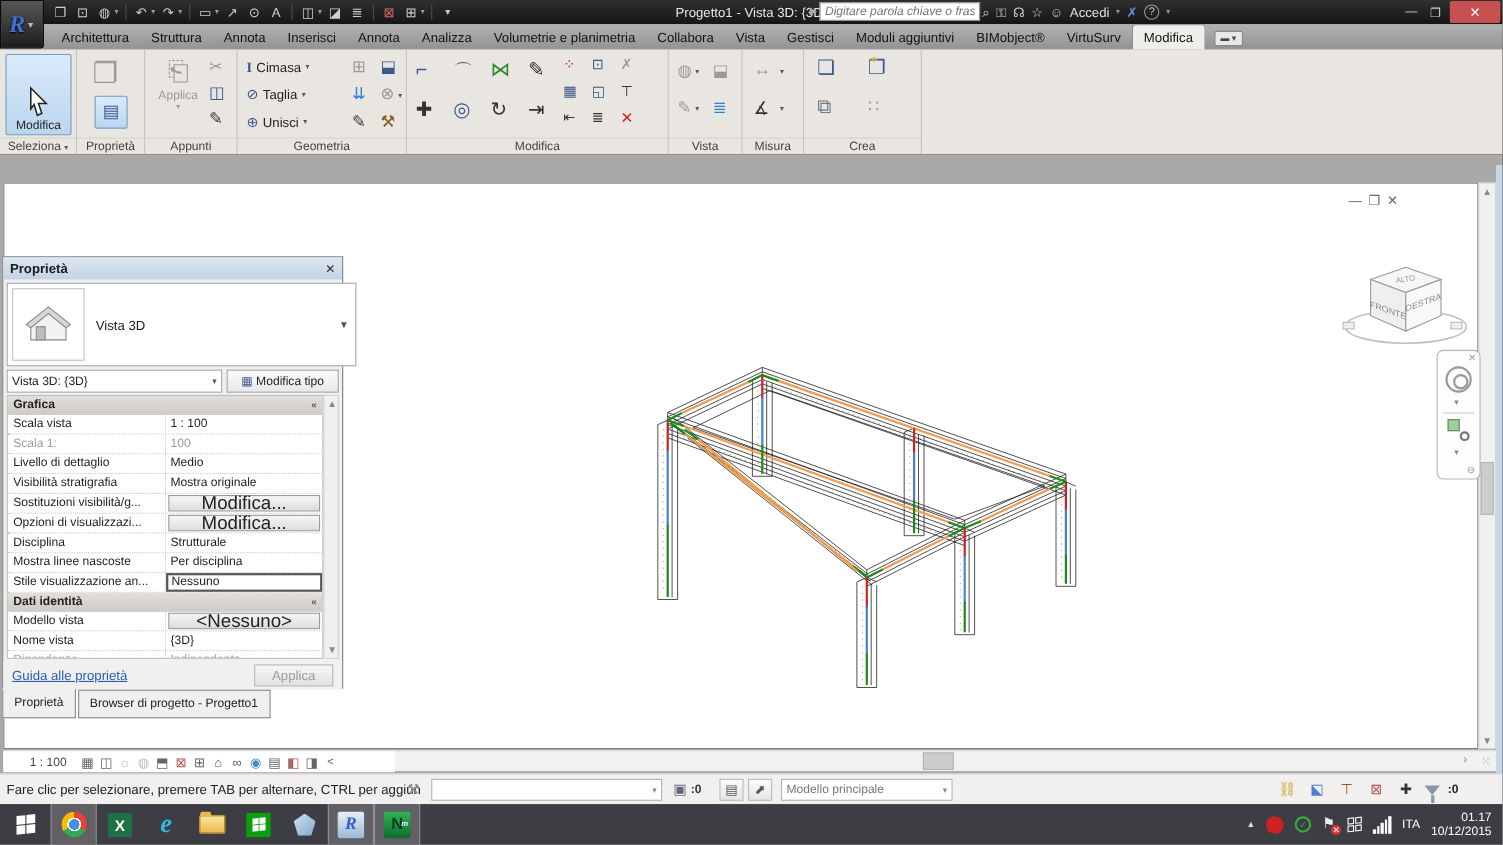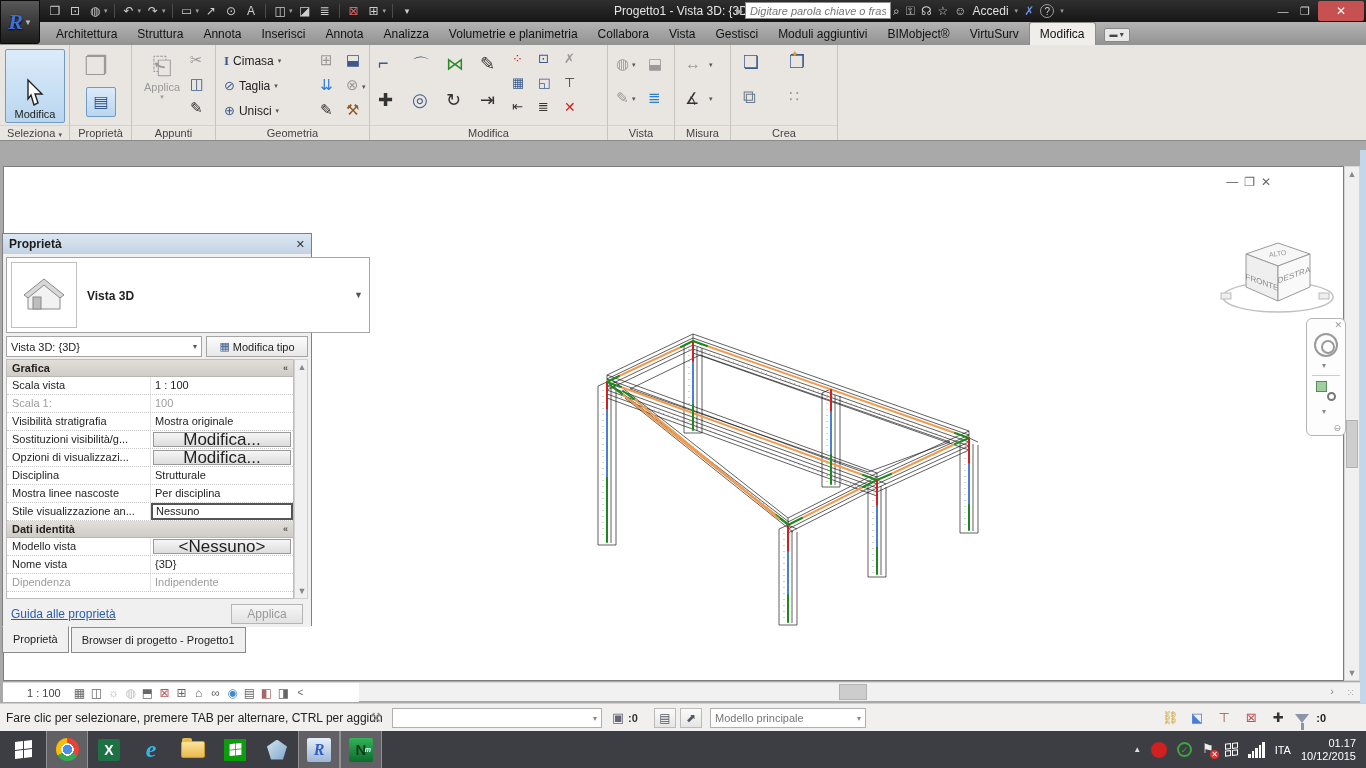--- a/index.html
+++ b/index.html
@@ -70,21 +70,21 @@
   .viewbar .vi{width:17px;text-align:center;font-size:12px;color:#666;}
   .hthumb{position:absolute;left:836px;top:1px;width:28px;height:16px;background:#cdcdcd;border:1px solid #b3b3b3;}
   .harrow{position:absolute;right:26px;top:2px;color:#888;font-size:11px;}
   .grip{position:absolute;right:4px;top:4px;color:#aaa;font-size:10px;letter-spacing:1px;}
 
   
   .palette{left:2px;top:233px;width:310px;height:393px;background:#f0f0f0;border:1px solid #7f7f7f;z-index:20;}
   .pal-header{position:absolute;left:0;top:0;right:0;height:20px;background:linear-gradient(#dde7f3,#c2d2e4);
               display:flex;align-items:center;justify-content:space-between;padding:0 6px;font-size:12px;font-weight:bold;color:#1c1c1c;}
   .pal-close{font-size:11px;color:#333;font-weight:normal;}
-  .typebox{position:absolute;left:3px;top:23px;width:364px;height:76px;background:#fff;border:1px solid #a5a5a5;font-weight:bold;}
+  .typebox{position:absolute;left:3px;top:23px;width:318px;height:76px;background:#fff;border:1px solid #a5a5a5;}
   .typeicon{position:absolute;left:4px;top:4px;width:66px;height:66px;border:1px solid #c0c0c0;background:#fff;
             display:flex;align-items:center;justify-content:center;}
   .typename{position:absolute;left:80px;top:0;height:76px;line-height:76px;font-size:12px;color:#222;}
   .typedd{position:absolute;right:6px;top:32px;font-size:9px;color:#555;}
   .combo-row{position:absolute;left:3px;top:102px;width:302px;height:21px;display:flex;gap:4px;}
   .view-combo{flex:0 0 196px;border:1px solid #a5a5a5;background:#fff;font-size:11px;color:#222;
               display:flex;align-items:center;justify-content:space-between;padding:0 4px;}
   .mod-tipo{flex:1;border:1px solid #a5a5a5;background:linear-gradient(#fbfbfb,#e8e8e8);font-size:11px;color:#222;
             display:flex;align-items:center;gap:3px;justify-content:center;}
   .mt-ico{color:#3a5a8c;font-size:11px;}
@@ -526,20 +526,24 @@
       </div>
       <div class="grow">
         <span class="glabel">Scala vista</span>
         <span class="gval">1 : 100</span>
       </div>
       <div class="grow muted">
         <span class="glabel">Scala  1:</span>
         <span class="gval">100</span>
       </div>
       <div class="grow">
+        <span class="glabel">Livello di dettaglio</span>
+        <span class="gval">Medio</span>
+      </div>
+      <div class="grow">
         <span class="glabel">Visibilità stratigrafia</span>
         <span class="gval">Mostra originale</span>
       </div>
       <div class="grow">
         <span class="glabel">Sostituzioni visibilità/g...</span>
         <span class="gbtn">Modifica...</span>
       </div>
       <div class="grow">
         <span class="glabel">Opzioni di visualizzazi...</span>
         <span class="gbtn">Modifica...</span>

